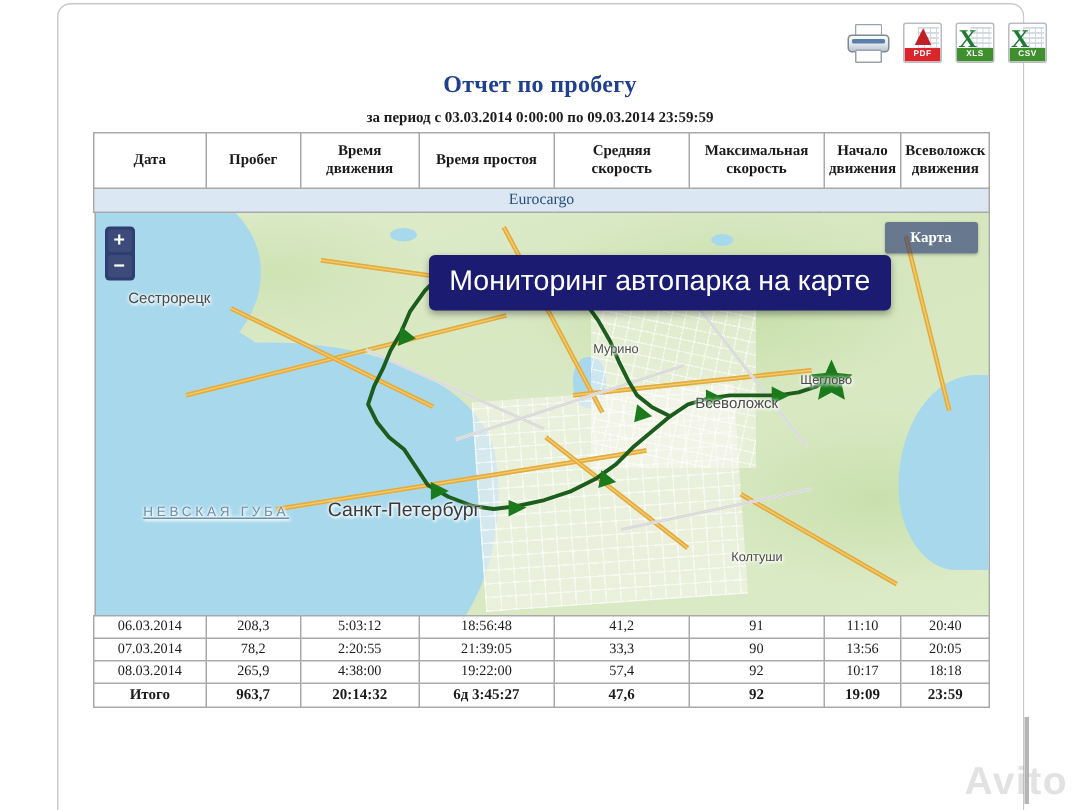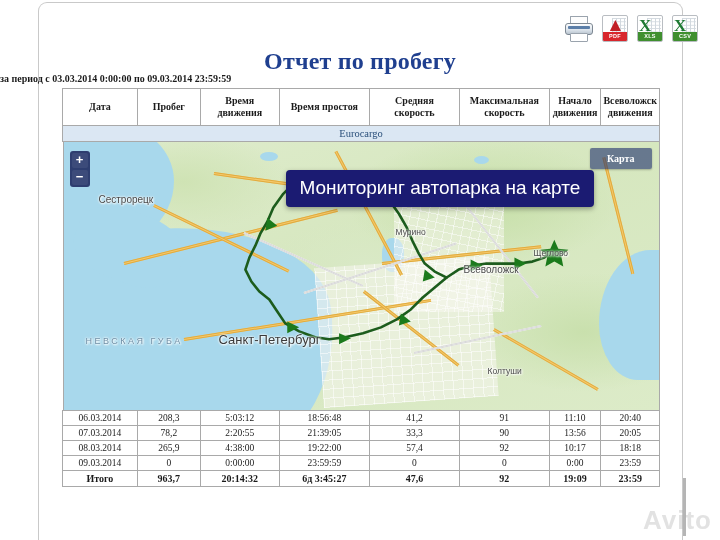--- a/index.html
+++ b/index.html
@@ -93,26 +93,27 @@
   .doc.pdf .tag { background: #d8262c; }
   .doc.xls .glyph { color: #1f7a33; }
   .doc.xls .tag { background: #3f8f2f; }
   .doc.csv .glyph { color: #1f7a33; }
   .doc.csv .tag { background: #3f8f2f; }
 
   
   #title {
     position: absolute; left: 0; right: 0; top: 48px;
     text-align: center;
-    font-size: 24px; font-weight: bold;
+    font-size: 16px; font-weight: bold;
     color: #1f3f8f;
     letter-spacing: .2px;
   }
   #subtitle {
     position: absolute; left: 0; right: 0; top: 73px;
+    text-align: center;
     font-size: 10px; font-weight: bold;
     color: #1b1b1b;
   }
 
   
   #report {
     position: absolute;
     left: 62px; top: 88px;
     width: 597px;
     border-collapse: collapse;
@@ -425,26 +426,26 @@
               <polygon points="338,172 348,180 336,184"></polygon>
               <polygon points="362,128 372,136 360,140"></polygon>
               <polygon points="408,118 420,124 408,130"></polygon>
               <polygon points="452,116 464,122 452,128"></polygon>
             </g>
             <path fill="#1b7a1b" d="M492,98 l4,9 10,1 -7,7 2,10 -9,-5 -9,5 2,-10 -7,-7 10,-1 z"></path>
           </svg>
 
           <div class="mlabel small" style="left:352px;top:24px;margin-top:16px;">Токсово</div>
           <div class="mlabel small" style="left:258px;top:40px;">Юкки</div>
-          <div class="mlabel town" style="left:19px;top:52px;padding-left:16px;">Сестрорецк</div>
+          <div class="mlabel town" style="left:6px;top:52px;padding-left:16px;">Сестрорецк</div>
           <div class="mlabel small" style="left:332px;top:85px;">Мурино</div>
           <div class="mlabel town" style="left:400px;top:122px;">Всеволожск</div>
           <div class="mlabel small" style="left:470px;top:106px;">Щеглово</div>
           <div class="mlabel small" style="left:424px;top:224px;">Колтуши</div>
-          <div class="mlabel water" style="left:22px;top:194px;">НЕВСКАЯ ГУБА</div>
+          <div class="mlabel water" style="left:32px;top:194px;text-decoration:underline;">НЕВСКАЯ ГУБА</div>
           <div class="mlabel city" style="left:155px;top:190px;">Санкт-Петербург</div>
 
           <div id="zoomctl">
             <div>+</div>
             <div>−</div>
           </div>
           <div id="maptype">Карта</div>
           <div id="banner">Мониторинг автопарка на карте</div>
         </div>
       </td>
@@ -473,30 +474,20 @@
     <tr>
       <td>08.03.2014</td>
       <td>265,9</td>
       <td>4:38:00</td>
       <td>19:22:00</td>
       <td>57,4</td>
       <td>92</td>
       <td>10:17</td>
       <td>18:18</td>
     </tr>
-    <tr>
-      <td>09.03.2014</td>
-      <td>0</td>
-      <td>0:00:00</td>
-      <td>23:59:59</td>
-      <td>0</td>
-      <td>0</td>
-      <td>0:00</td>
-      <td>23:59</td>
-    </tr>
 
     <tr class="total">
       <td>Итого</td>
       <td>963,7</td>
       <td>20:14:32</td>
       <td>6д 3:45:27</td>
       <td>47,6</td>
       <td>92</td>
       <td>19:09</td>
       <td>23:59</td>

